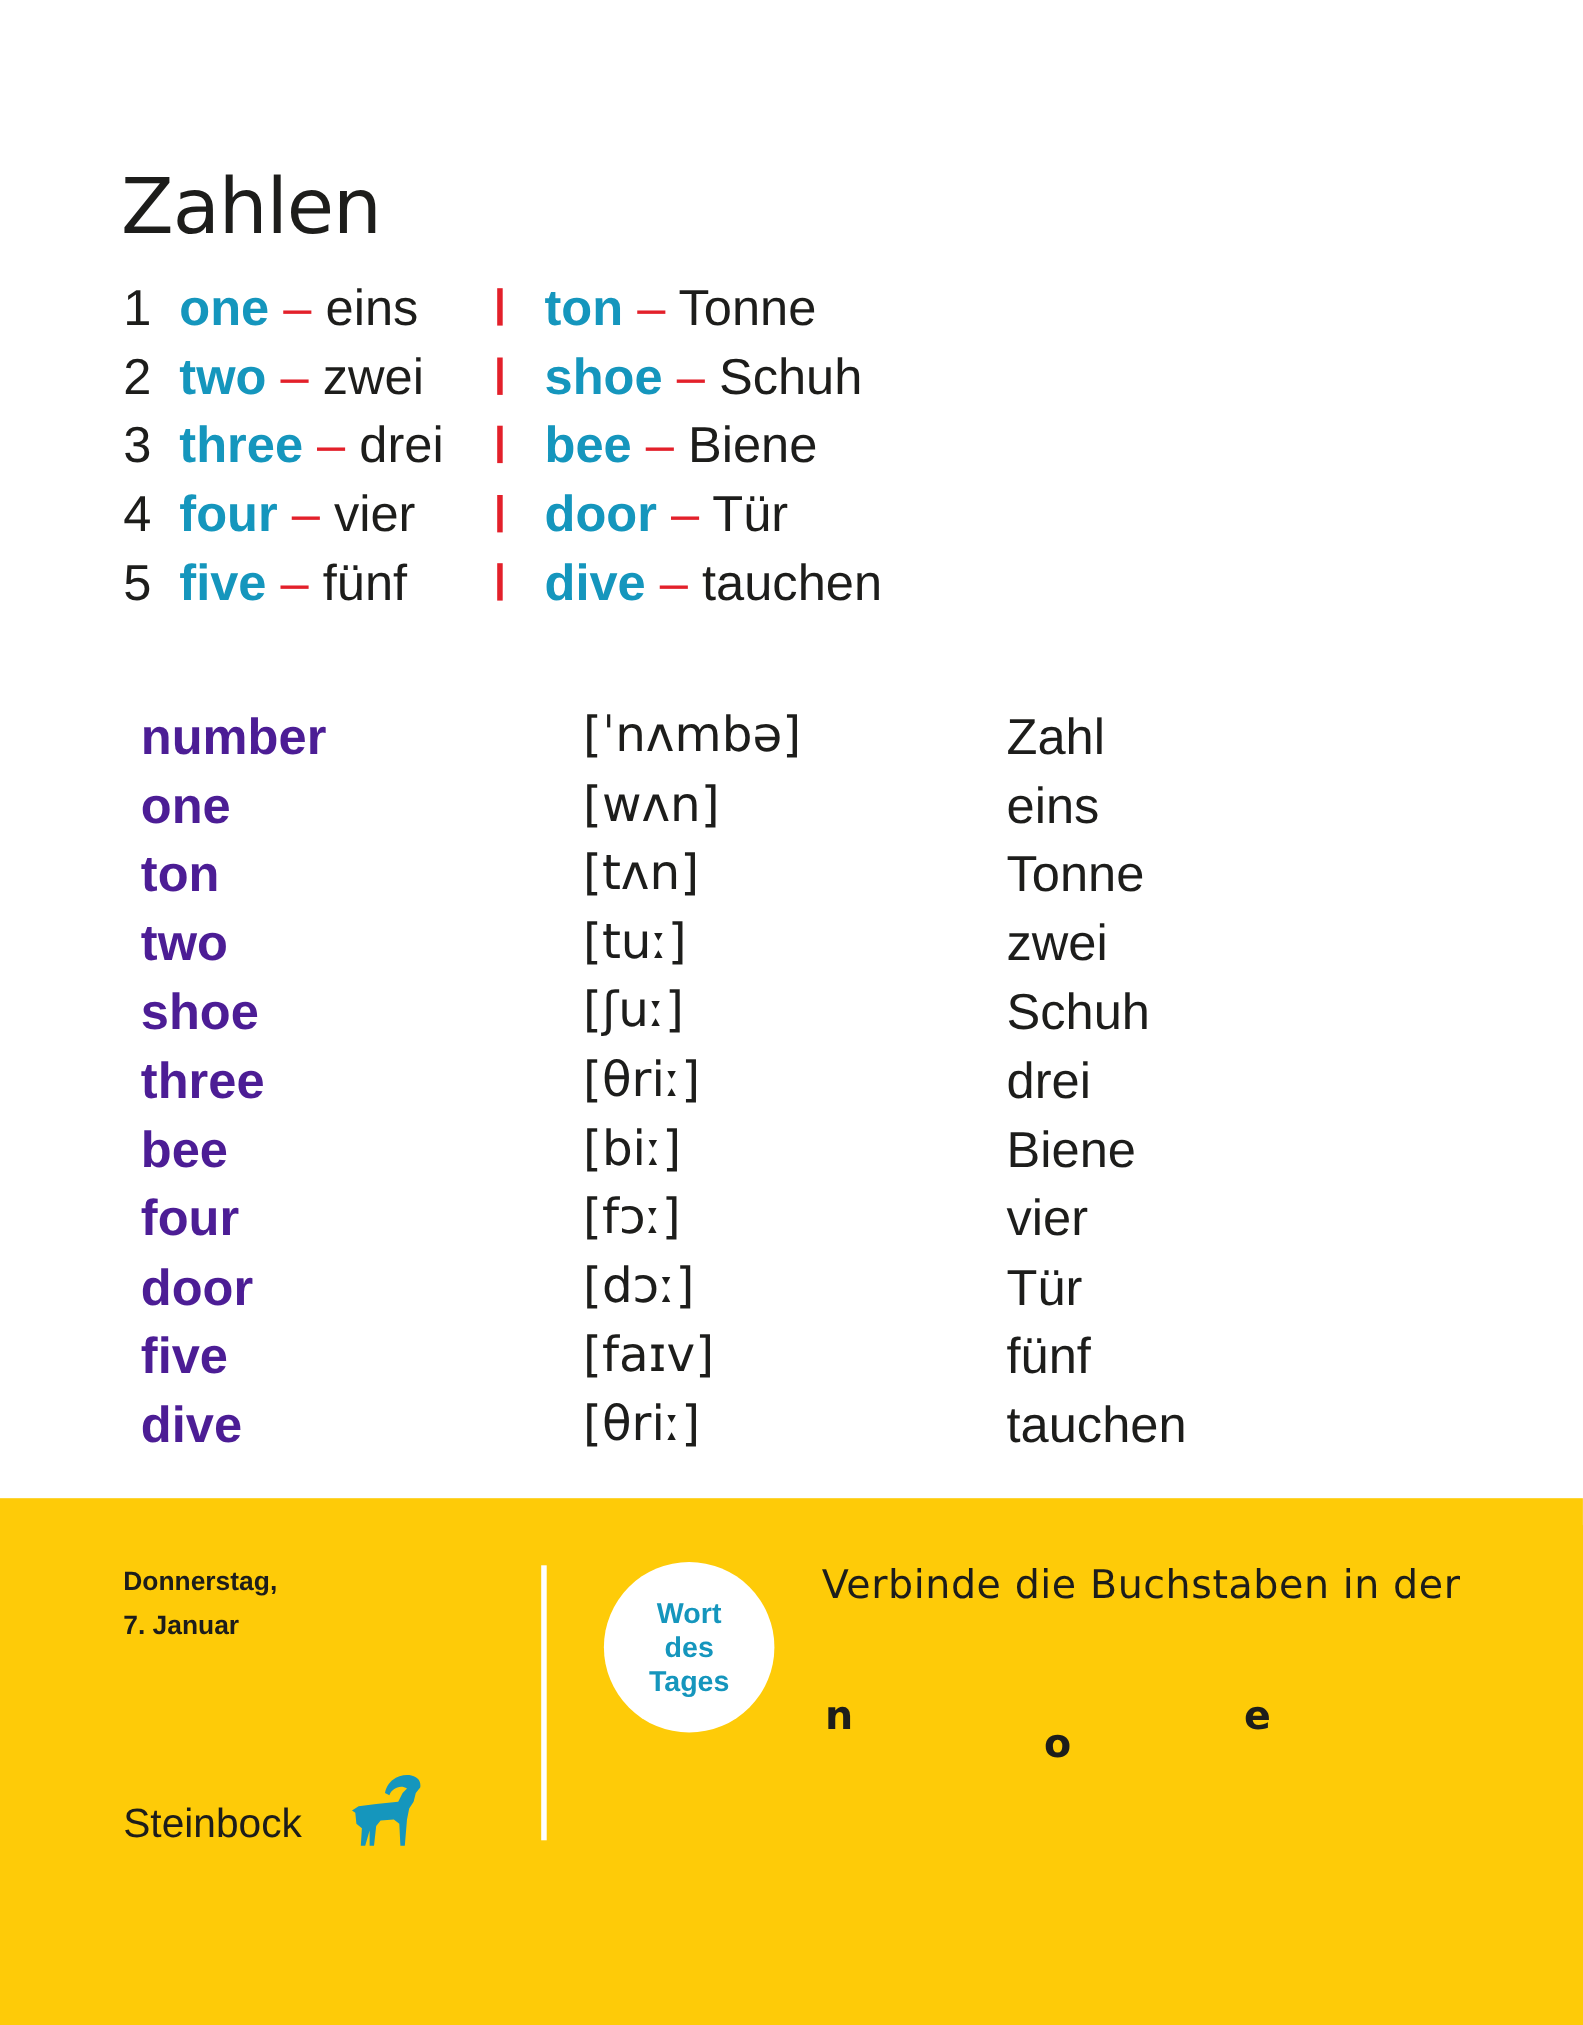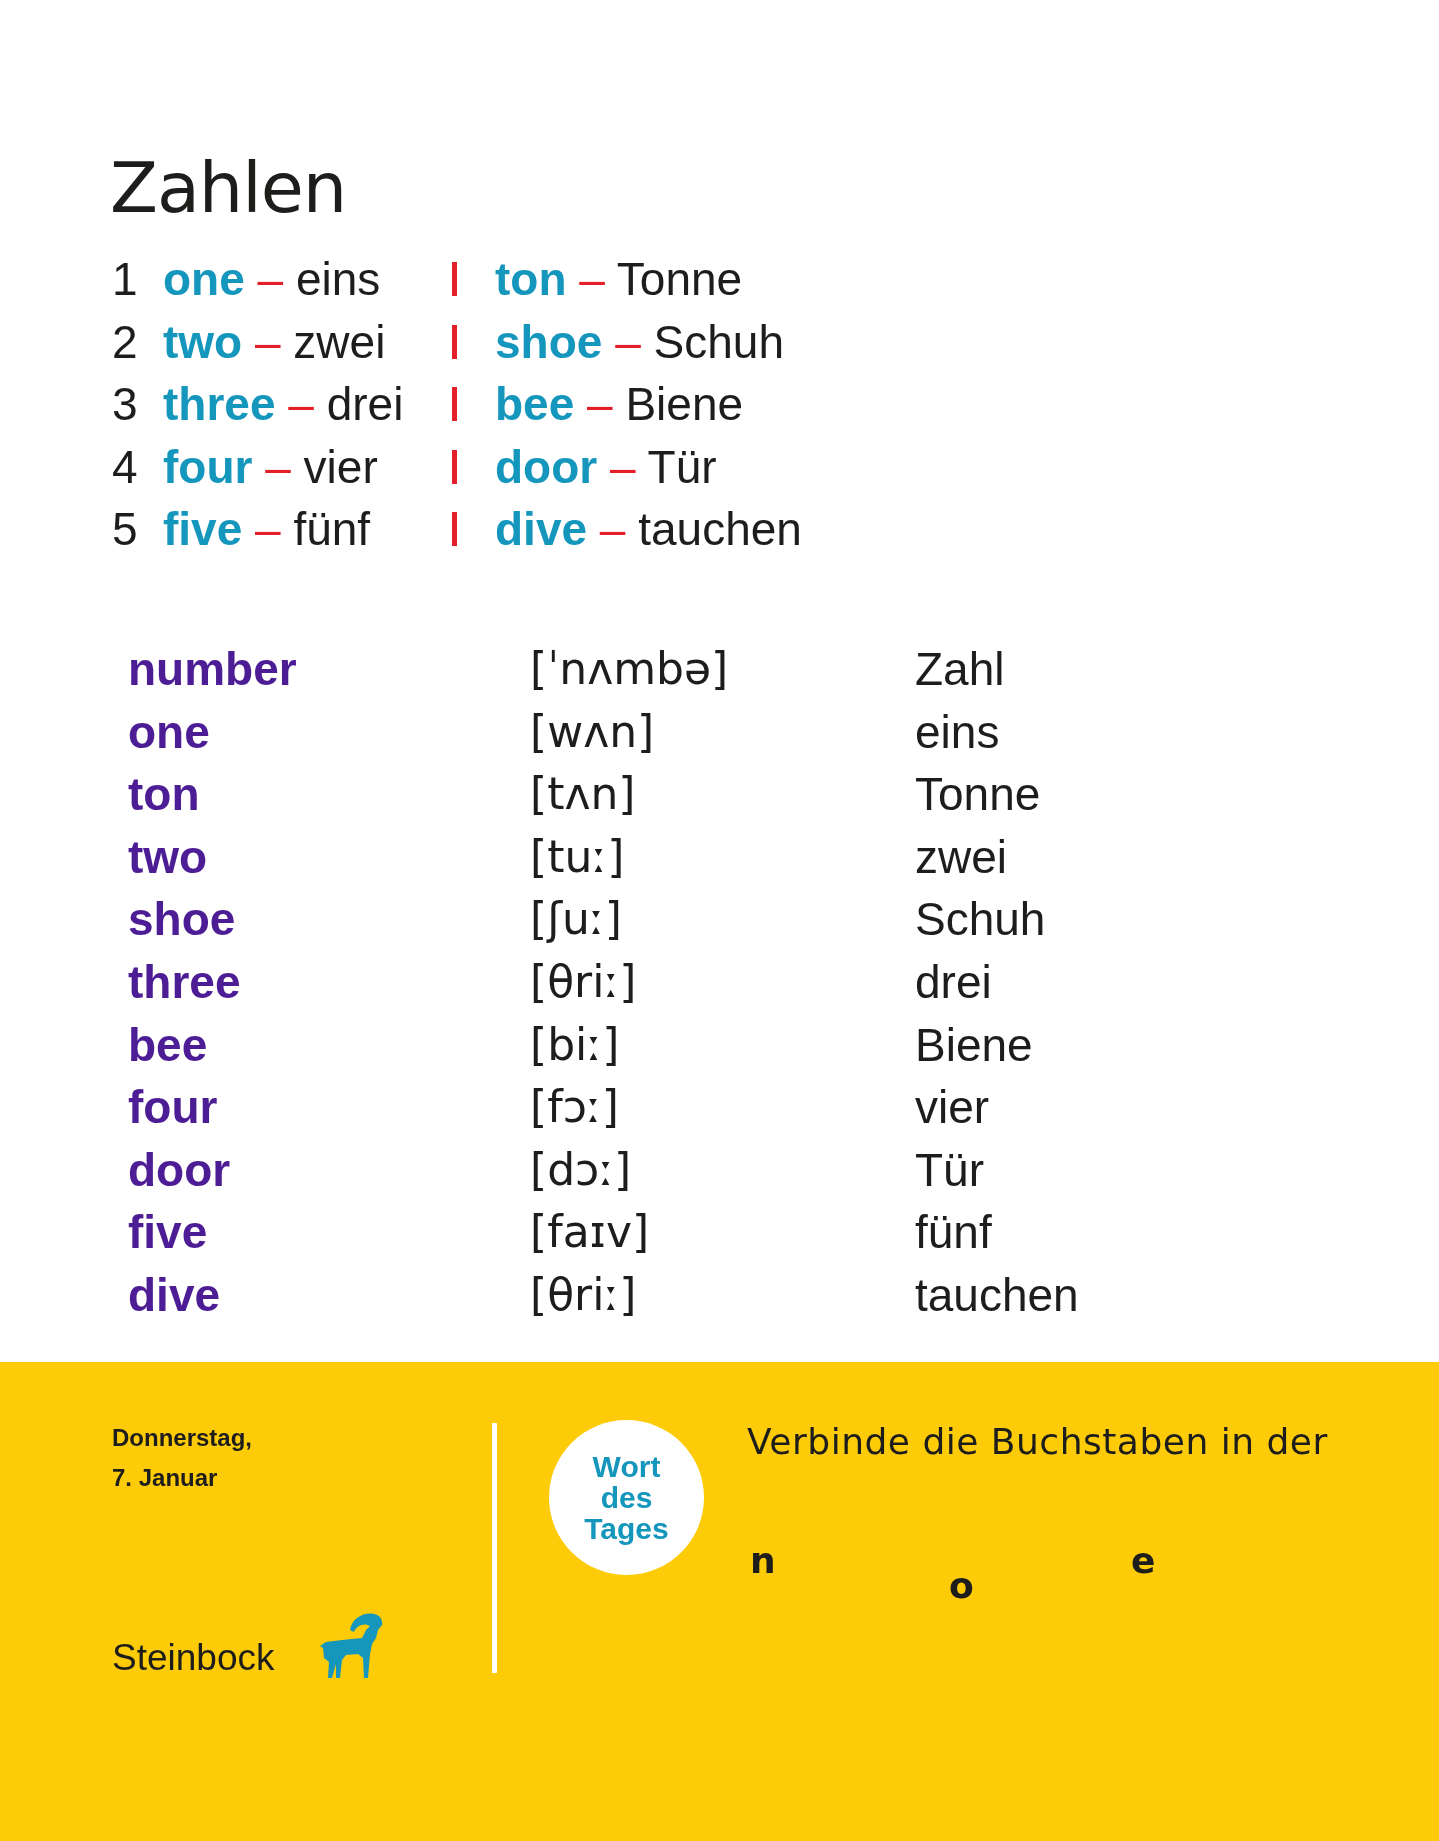--- a/index.html
+++ b/index.html
@@ -23,21 +23,21 @@
   .vocab-row { position:relative; height:62.6px; font-size:46px; line-height:62.6px; white-space:nowrap; }
   .vocab-row span { position:absolute; top:0; }
   .v-en { left:16px; color:#4c1d95; font-weight:bold; }
   .v-ipa { left:418px; font-family:"DejaVu Sans", sans-serif; font-size:44px; }
   .v-de { left:803px; }
   .band { left:0; top:1362px; width:1439px; height:479px; background:#fecb08; }
   .date { left:112px; top:1418px; font-size:24px; font-weight:bold; line-height:40px; }
   .divider { left:492px; top:1423px; width:5px; height:250px; background:#ffffff; }
   .circle { left:549px; top:1420px; width:155px; height:155px; border-radius:50%; background:#ffffff;
             display:flex; flex-direction:column; align-items:center; justify-content:center;
-            color:#1596bd; font-weight:bold; font-size:30px; line-height:31px; text-align:center; }
+            color:#1596bd; font-weight:bold; font-size:26px; line-height:31px; text-align:center; }
   .instr { left:747px; top:1420px; font-size:36px; line-height:43px; font-family:"DejaVu Sans", sans-serif; letter-spacing:0.5px; }
   .letter { font-size:36px; font-weight:bold; font-family:"DejaVu Sans", sans-serif; }
   .steinbock { left:112px; top:1637px; font-size:37px; }
   .goat { left:312px; top:1608px; width:75px; height:72px; }
 </style>
 </head>
 <body>
 
 <h1 class="abs title">Zahlen</h1>
 

